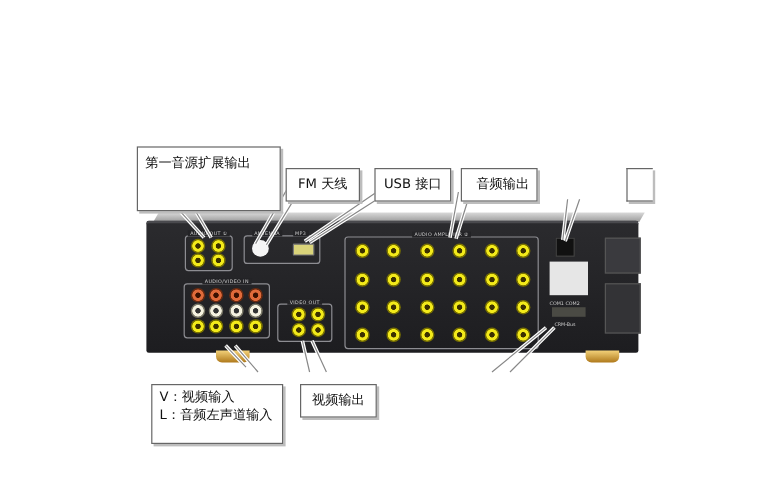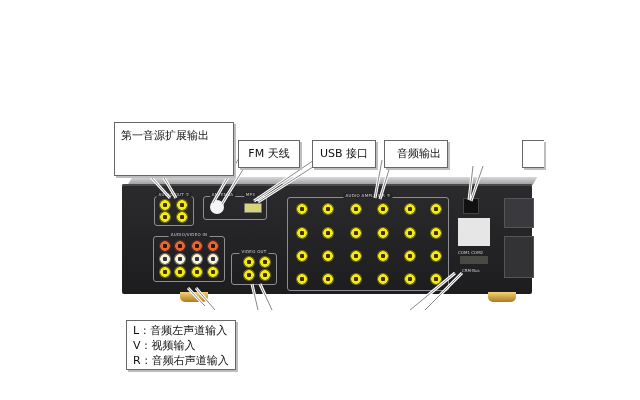--- a/index.html
+++ b/index.html
@@ -158,18 +158,20 @@
   </div>
   <div class="callout center" style="left:312px; top:92px; width:64px; height:28px;">
     <span>USB 接口</span>
   </div>
   <div class="callout center" style="left:384px; top:92px; width:64px; height:28px;text-align:right;">
     <span>音频输出</span>
   </div>
   <div class="callout" style="left:522px; top:92px; width:22px; height:28px; border-right:none;"></div>
 
   <div class="callout" style="left:126px; top:272px; width:110px; height:50px; line-height:15px; padding-top:2px;">
+    <div>V：视频输入</div>
     <div>L：音频左声道输入</div>
-    <div>V：视频输入</div>
-    <div>R：音频右声道输入</div>
+  </div>
+  <div class="callout center" style="left:250px; top:272px; width:64px; height:28px;">
+    <span>视频输出</span>
   </div>
 
 </div>
 
 </body></html>

